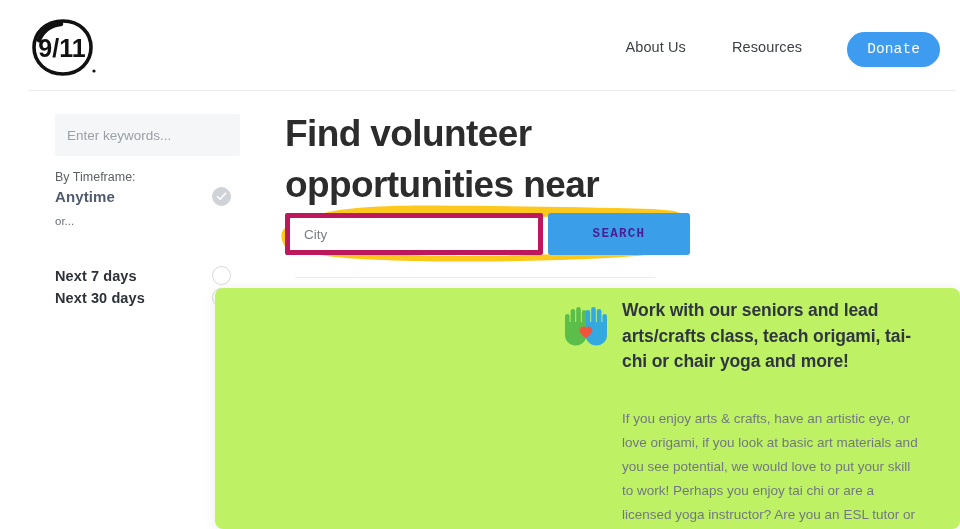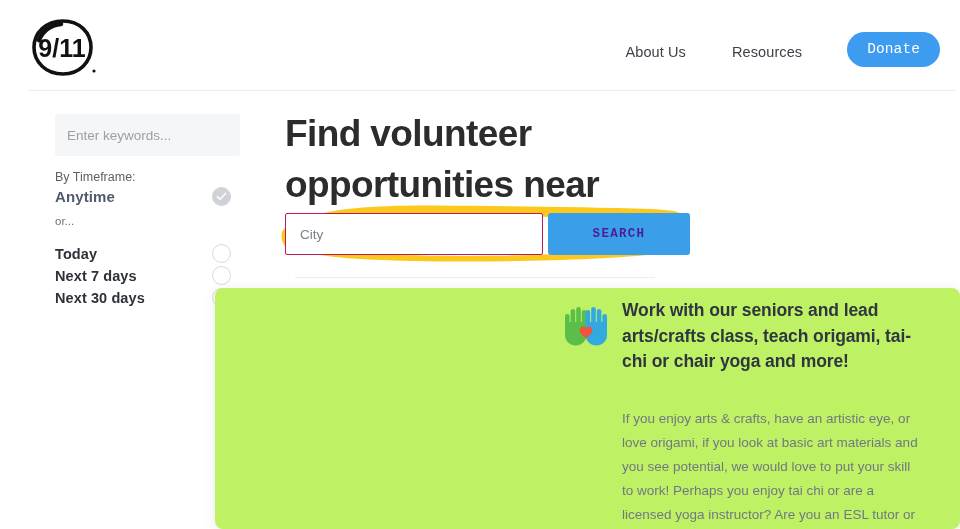--- a/index.html
+++ b/index.html
@@ -15,21 +15,21 @@
   .header {
     position: absolute; left: 0; top: 0; width: 960px; height: 96px;
     background: #ffffff;
   }
   .logo {
     position: absolute; left: 28px; top: 17px; width: 70px; height: 62px;
   }
   .logo svg { display:block; }
   .nav {
     position: absolute; right: 10px; top: 32px;
-    display: flex; align-items: flex-end; gap: 0px;
+    display: flex; align-items: flex-start; gap: 0px;
   }
   .nav-link {
     font-size: 14.5px; color: #3d4148; text-decoration: none;
     padding: 6px 23px; letter-spacing: 0.1px; white-space: nowrap;
     line-height: 18px;
   }
   .donate-btn {
     margin-left: 22px; margin-right: 10px;
     background: #3d9bf0; color: #ffffff;
     border: none; border-radius: 999px;
@@ -91,21 +91,21 @@
     position: absolute; left: 15px; top: 12px; width: 420px;
     font-size: 37px; line-height: 51px; font-weight: bold;
     color: #2c2c2c; letter-spacing: -0.6px;
   }
 
   
   .search-zone { position: absolute; left: -10px; top: 102px; width: 440px; height: 76px; }
   .marker { position: absolute; left: 0; top: 0; width: 440px; height: 76px; }
   .city-input {
     position: absolute; left: 25px; top: 15px; width: 258px; height: 42px;
-    background: #ffffff; border: 1px solid #be185d; border-radius: 2px;
+    background: #ffffff; border: 5px solid #be185d; border-radius: 2px;
     font-size: 13.5px; color: #4a4f55; padding: 0 14px;
     font-family: "Liberation Sans", sans-serif; outline: none;
   }
   .city-input::placeholder { color: #7b8087; }
   .search-btn {
     position: absolute; left: 288px; top: 15px; width: 142px; height: 42px;
     background: #3b9ee8; color: #4c1d95; border: none; border-radius: 3px;
     font-size: 12.5px; font-weight: bold; letter-spacing: 1.3px;
     font-family: Liberation Mono, monospace; cursor: pointer;
   }
@@ -166,24 +166,20 @@
       <span class="tf-anytime-label">Anytime</span>
       <span class="radio checked">
         <svg width="11" height="11" viewBox="0 0 11 11" xmlns="http://www.w3.org/2000/svg">
           <path d="M1.4 5.6 L4.1 8.3 L9.6 2.3" fill="none" stroke="#ffffff" stroke-width="1.5" stroke-linecap="round" stroke-linejoin="round"></path>
         </svg>
       </span>
     </div>
 
     <div class="or-label">or...</div>
 
-    <div class="tf-opt" style="top:150px">
-      <span class="lbl">Today</span>
-      <span class="radio"></span>
-    </div>
 
     <div class="tf-opt" style="top:172px">
       <span class="lbl">Next 7 days</span>
       <span class="radio"></span>
     </div>
 
     <div class="tf-opt" style="top:194px">
       <span class="lbl">Next 30 days</span>
       <span class="radio"></span>
     </div>

